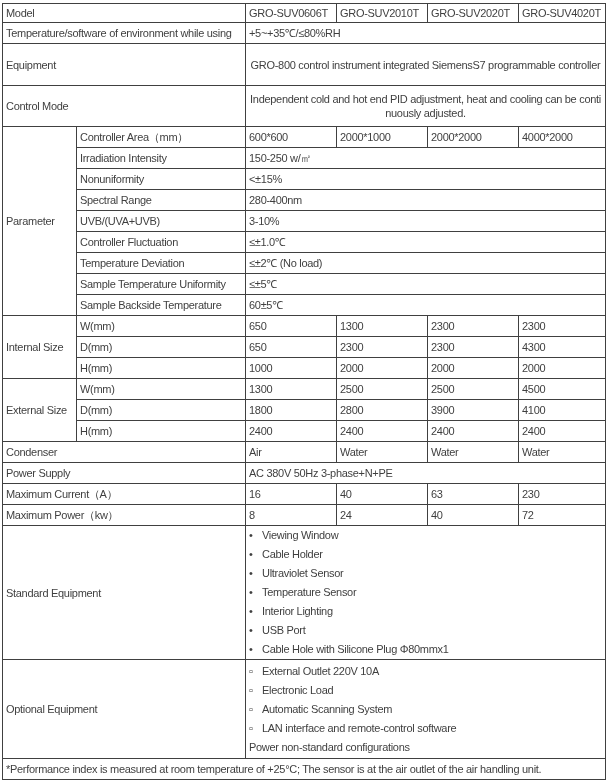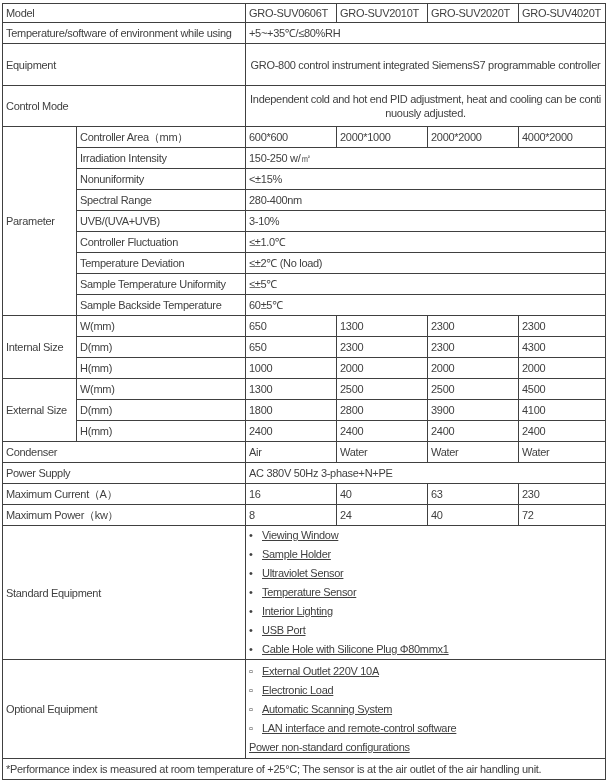--- a/index.html
+++ b/index.html
@@ -33,21 +33,21 @@
     line-height: 20px;
     padding: 0 6px;
   }
   tr.h19 { height: 19px; }
   tr.h21 { height: 21px; }
   tr.h42 { height: 42px; }
   tr.h41 { height: 41px; }
   tr.hstd { height: 134px; }
   tr.hopt { height: 99px; }
   td.equip { vertical-align: middle; padding: 2px 3px; }
-  .eline { line-height: 19px; white-space: nowrap; text-decoration: underline; }
+  .eline { line-height: 19px; white-space: nowrap; }
   .bullet { display: inline-block; width: 13px; }
   td.nowrap { white-space: nowrap; }
 </style>
 </head>
 <body>
 
 <table class="spec">
   <colgroup>
     <col style="width:74px">
       <col style="width:169px">
@@ -194,21 +194,21 @@
       <td class="l">8</td>
       <td class="l">24</td>
       <td class="l">40</td>
       <td class="l">72</td>
     </tr>
 
     <tr class="hstd">
       <td colspan="2" class="l">Standard Equipment</td>
       <td colspan="4" class="equip">
         <div class="eline"><span class="bullet">•</span><span>Viewing Window</span></div>
-        <div class="eline"><span class="bullet">•</span><span>Sample Holder</span></div>
+        <div class="eline"><span class="bullet">•</span><span>Cable Holder</span></div>
         <div class="eline"><span class="bullet">•</span><span>Ultraviolet Sensor</span></div>
         <div class="eline"><span class="bullet">•</span><span>Temperature Sensor</span></div>
         <div class="eline"><span class="bullet">•</span><span>Interior Lighting</span></div>
         <div class="eline"><span class="bullet">•</span><span>USB Port</span></div>
         <div class="eline"><span class="bullet">•</span><span>Cable Hole with Silicone Plug Φ80mmx1</span></div>
       </td>
     </tr>
 
     <tr class="hopt">
       <td colspan="2" class="l">Optional Equipment</td>

